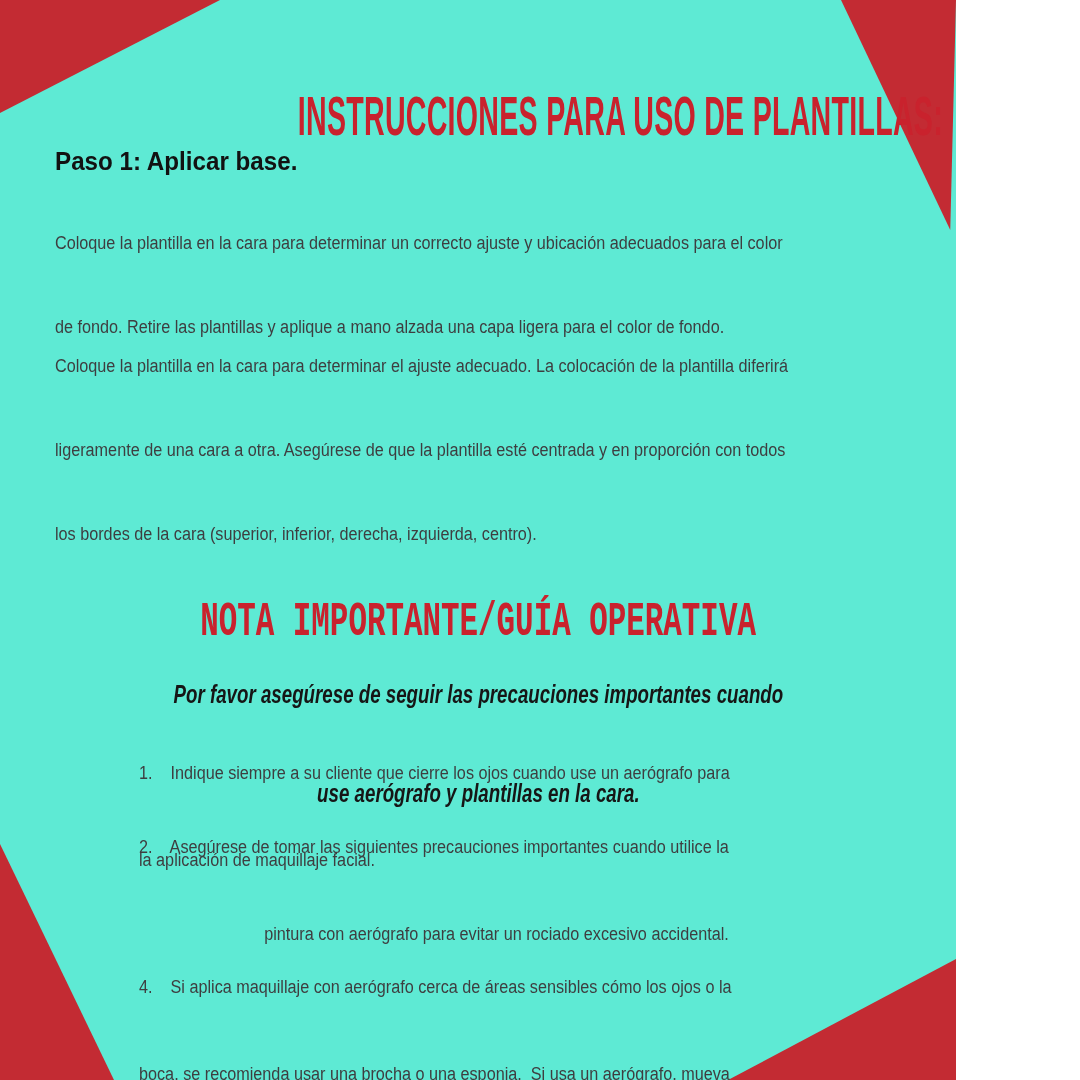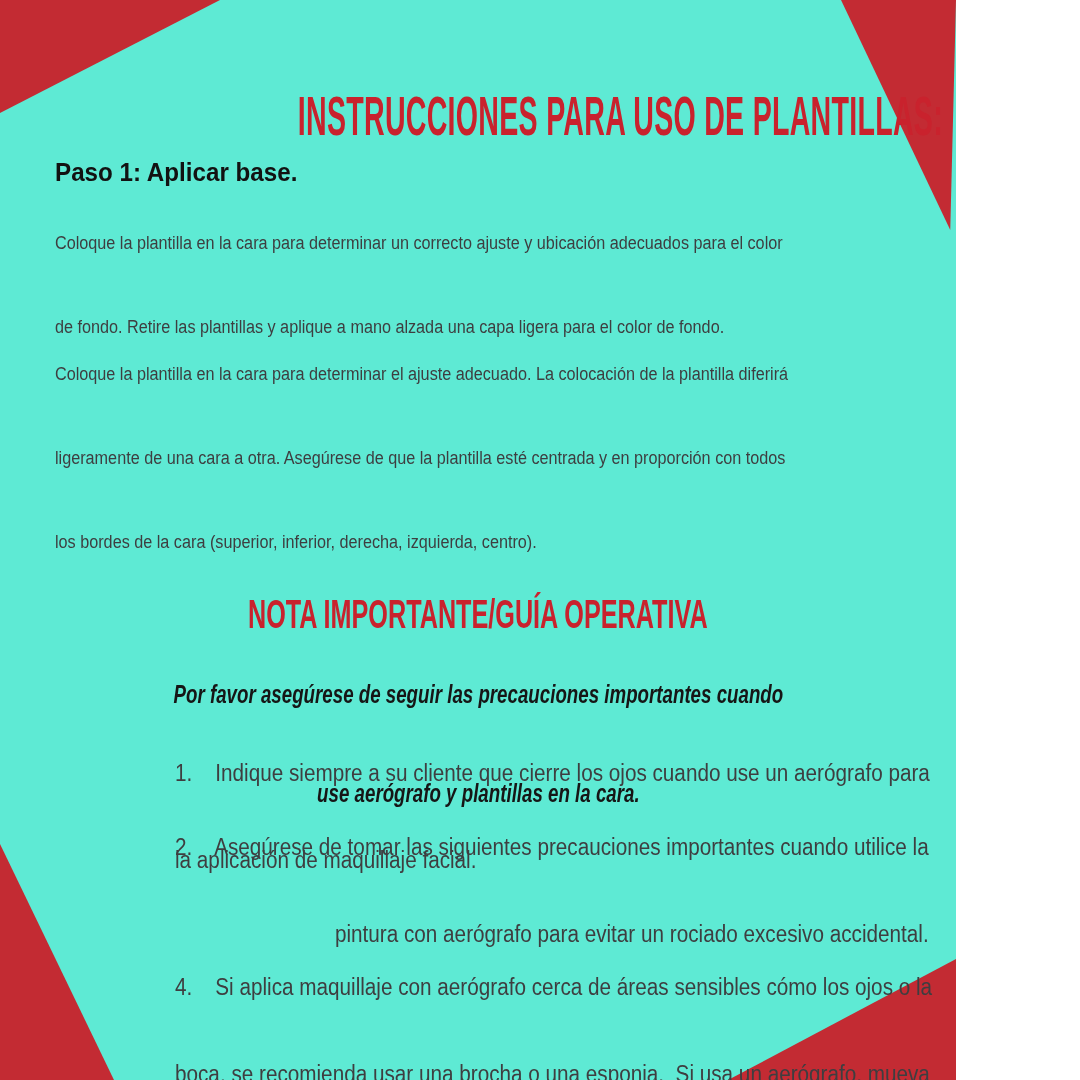--- a/index.html
+++ b/index.html
@@ -16,40 +16,40 @@
 
   .block{position:absolute;}
   .centered{left:0;right:0;text-align:center;}
   .squish{display:inline-block;white-space:pre;}
   .squish.from-left{transform-origin:left top;}
   .squish.from-center{transform-origin:center top;}
 
   .title{top:52px;font-size:55px;line-height:55px;font-weight:bold;color:var(--text-red,#c9222d);}
   .title .squish{transform:scaleX(0.52);letter-spacing:0.5px;}
 
-  .step-heading{left:55px;font-size:26px;line-height:30px;font-weight:bold;color:var(--heading-black,#121212);}
+  .step-heading{left:55px;font-size:26px;line-height:30px;font-weight:bold;color:var(--heading-black,#121212);margin-top:11px;}
   .step-heading .squish{transform:scaleX(0.93);}
 
   .para{left:55px;font-size:18px;line-height:28px;color:var(--body-gray,#3e3e40);}
   .para .squish{transform:scaleX(0.90);}
   .para .line{white-space:pre;}
 
-  .nota-heading{top:559px;font-size:40px;line-height:44px;font-weight:bold;color:var(--text-red,#c9222d);}
+  .nota-heading{top:559px;font-size:49px;line-height:44px;font-weight:bold;color:var(--text-red,#c9222d);font-family:Liberation Mono, monospace;}
   .nota-heading .squish{transform:scaleX(0.63);}
 
   .nota-sub{top:612px;font-size:26px;line-height:33px;font-weight:bold;font-style:italic;color:#161616;}
   .nota-sub .squish{transform:scaleX(0.72);text-align:center;}
   .nota-sub .line{white-space:pre;}
 
-  .list-item{left:139px;font-size:23px;line-height:29px;color:var(--body-gray,#3e3e40);margin-left:36px;}
+  .list-item{left:139px;font-size:18px;line-height:29px;color:var(--body-gray,#3e3e40);}
   .list-item .squish{transform:scaleX(0.90);}
   .list-item .line{white-space:pre;}
 
   .s1h{top:135px;} .s1p{top:173px;}
-  .s2h{top:263px;} .s2p{top:304px;}
+  .s2h{top:263px;} .s2p{top:296px;}
   .s3h{top:428px;} .s3p{top:470px;}
   .li1{top:701px;} .li2{top:775px;text-align:right;} .li3{top:856px;} .li4{top:915px;}
 </style>
 </head>
 <body>
 
 <div class="page">
 
   <div class="tri tl"></div>
   <div class="tri tr"></div>

